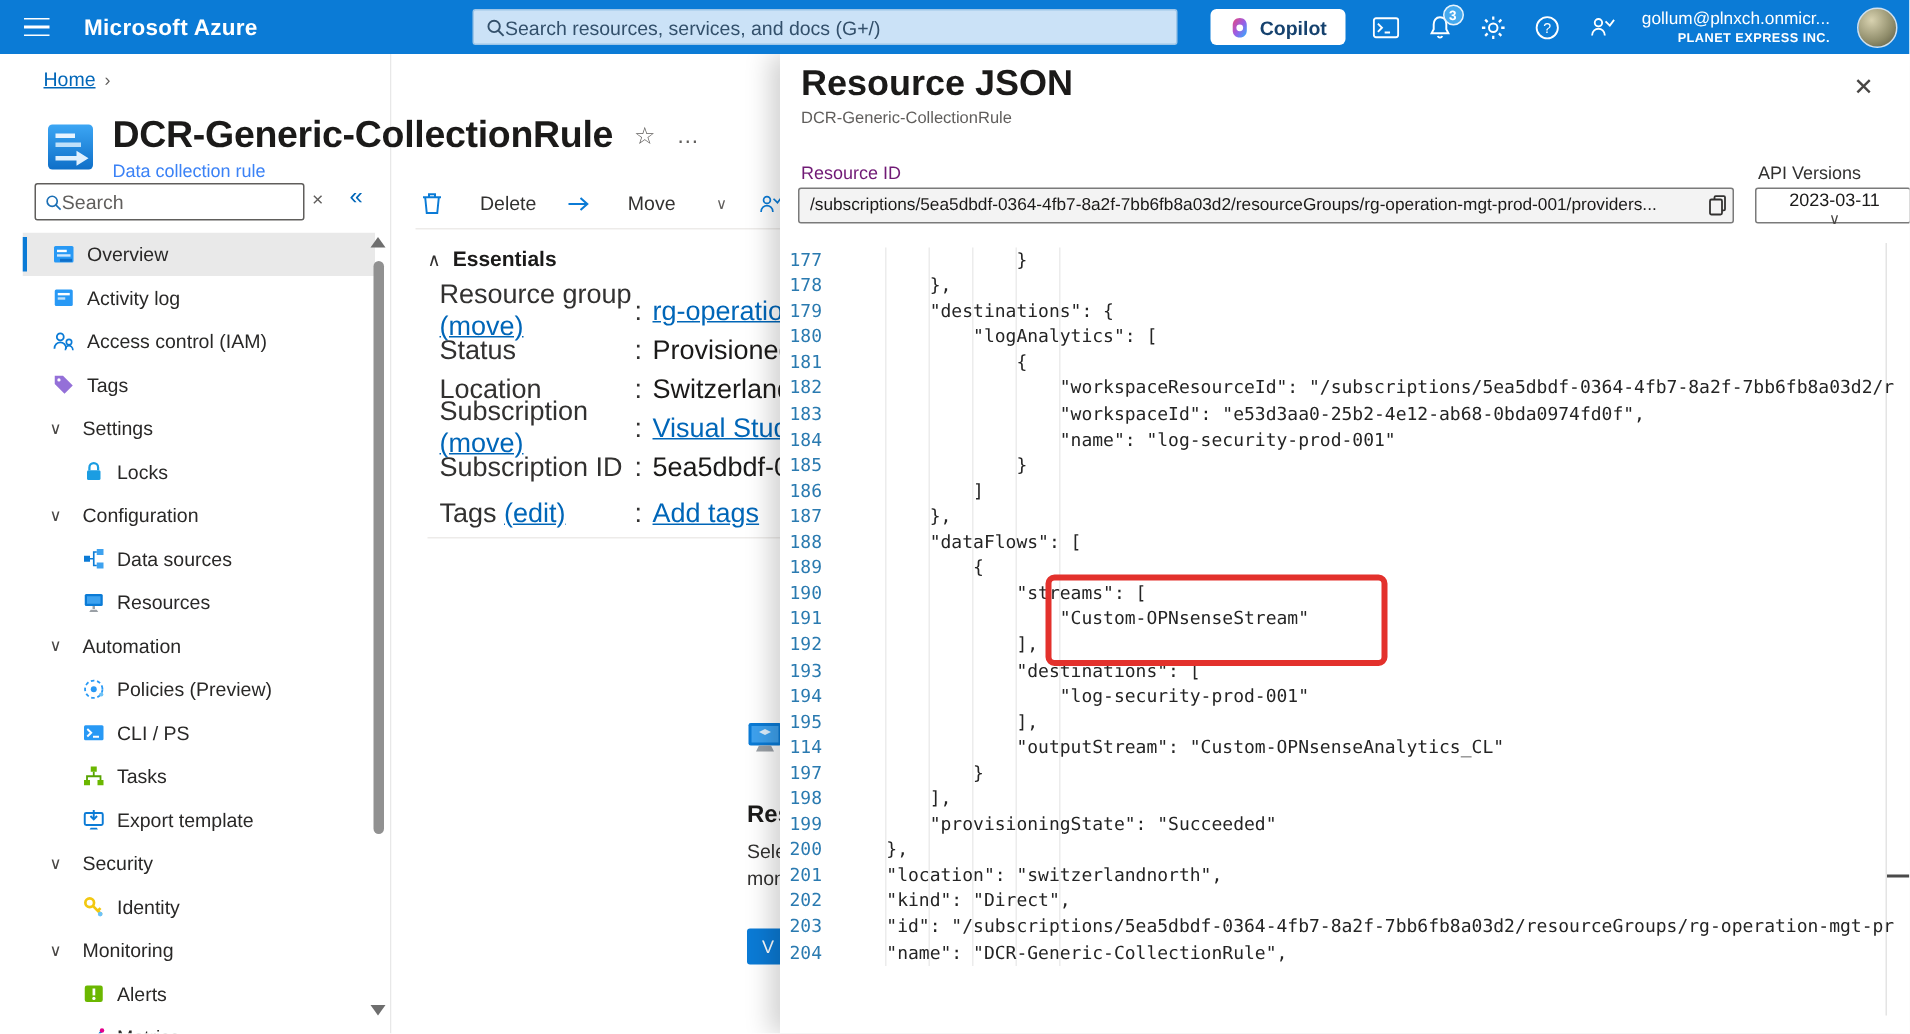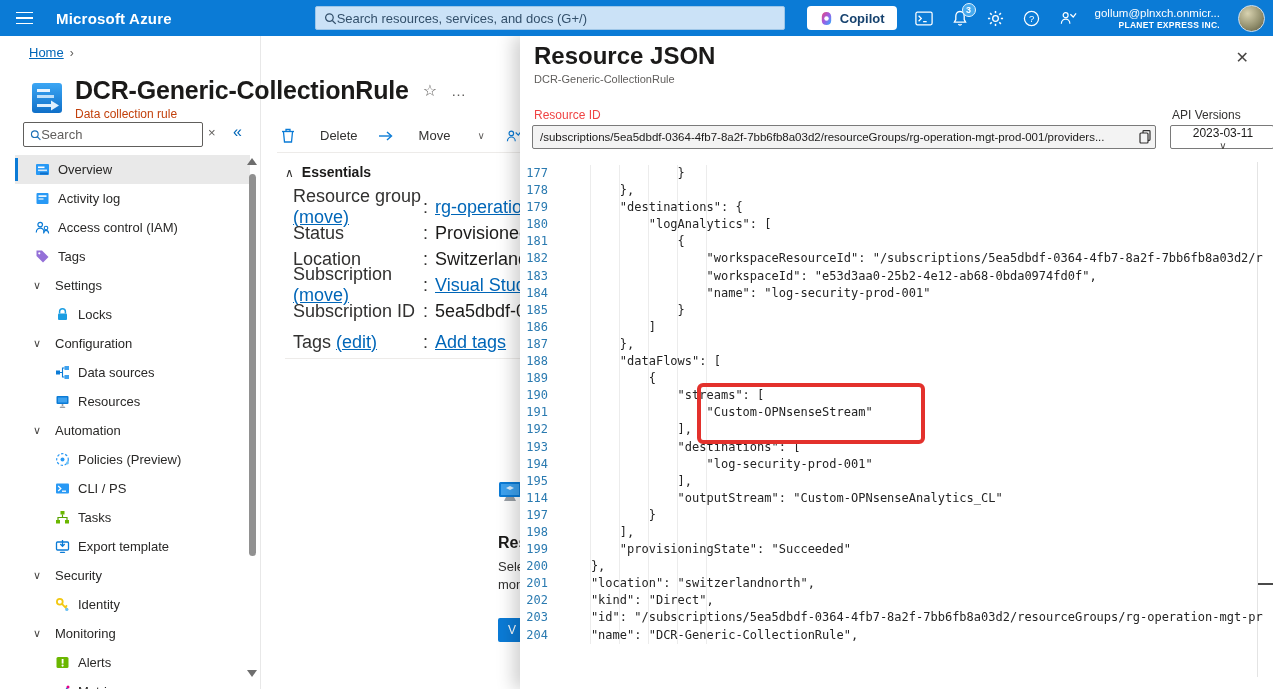--- a/index.html
+++ b/index.html
@@ -27,21 +27,21 @@
   
   #page { position:absolute; top:36px; left:0; right:0; bottom:0;margin-left:15px; }
   #breadcrumb { position:absolute; left:14px; top:9px; font-size:13px; z-index:2; }
   #breadcrumb .sep { color:#605e5c; margin-left:6px; font-size:12px; text-decoration:none; }
   #pagehead { position:absolute; left:14px; top:40px; display:flex; gap:10px; z-index:2; }
   .res-icon { width:36px; height:36px; margin-top:4px; }
   #page-title-row { display:flex; align-items:center; gap:14px; }
   #page-title { font-size:25px; font-weight:bold; color:#1b1a19; letter-spacing:-0.2px; }
   .title-star { color:#605e5c; font-size:16px; cursor:pointer; text-decoration:none; }
   .title-ellipsis { color:#605e5c; font-size:15px; cursor:pointer; letter-spacing:1px; }
-  #page-subtitle { font-size:12px; color:#c2410c; margin-top:2px; }
+  #page-subtitle { font-size:12px; color:#3b82f6; margin-top:2px; }
 
   
   #sidebar { position:absolute; left:0; top:0; width:246px; bottom:0; background:#fff; border-right:1px solid #e8e8e8; }
   .sb-searchrow { position:absolute; top:86px; left:0; right:0; height:26px; }
   .sb-search { position:absolute; left:8px; top:0; width:180px; height:25px; border:1px solid #605e5c; border-radius:2px; background:#fff; display:flex; align-items:center; padding:0 6px; gap:0; }
   .sb-search input { border:none; outline:none; font-size:13px; width:100%; color:#323130; font-family:"Liberation Sans",sans-serif; }
   .sb-search input::placeholder { color:#605e5c; opacity:1; }
   .sb-x { position:absolute; left:193px; top:3px; color:#605e5c; font-size:13px; cursor:pointer; }
   .sb-collapse { position:absolute; left:218px; top:1px; color:#0066b8; font-size:16px; cursor:pointer; text-decoration:none; }
   #nav { position:absolute; top:119px; left:0; right:10px; bottom:0; overflow:hidden; }
@@ -80,21 +80,21 @@
   #bg-card .card-ic { width:24px; height:24px; }
   #bg-card .card-h { font-size:16px; font-weight:bold; color:#1b1a19; margin-top:26px; }
   #bg-card .card-t { font-size:13px; color:#323130; margin-top:6px; line-height:18px; }
   #bg-card .card-btn { margin-top:24px; width:28px; height:24px; background:#0b7bd6; color:#fff; font-size:12px; display:flex; align-items:center; justify-content:center; border-radius:2px; cursor:pointer; }
 
   
   #panel { position:absolute; left:505px; top:0; right:0; bottom:0; background:#fff; z-index:40; box-shadow:-7px 0 16px rgba(0,0,0,.18); }
   #panel-close { position:absolute; right:24px; top:12px; font-size:16px; color:#484644; cursor:pointer; }
   #panel-title { position:absolute; left:14px; top:6px; font-size:24px; font-weight:bold; color:#1b1a19; }
   #panel-subtitle { position:absolute; left:14px; top:37px; font-size:11px; color:#605e5c; }
-  #rid-label { position:absolute; left:14px; top:72px; font-size:12px; color:#ef4444; }
+  #rid-label { position:absolute; left:14px; top:72px; font-size:12px; color:#701a75; }
   #rid-wrap { position:absolute; left:12px; top:89px; width:624px; height:24px; border:1px solid #7a7a7a; border-radius:2px; background:#f3f3f3; display:flex; align-items:center; }
   #rid-wrap input { flex:1; border:none; outline:none; background:transparent; font-size:11.5px; color:#1b1a19; padding:0 4px 0 7px; font-family:"Liberation Sans",sans-serif; }
   #rid-copy { width:20px; flex:none; cursor:pointer; display:flex; align-items:center; justify-content:center; }
   #api-label { position:absolute; left:652px; top:72px; font-size:12px; color:#323130; }
   #api-select { position:absolute; left:650px; top:89px; width:104px; height:24px; border:1px solid #7a7a7a; border-radius:2px; background:#fff; font-size:12px; color:#1b1a19; display:flex; align-items:center; justify-content:space-between; padding:0 8px 0 10px; cursor:pointer;flex-direction:column; }
   #api-select .caret { color:#484644; font-size:10px; }
 
   #code { position:absolute; left:0; top:126px; right:0; bottom:0; font-family:"DejaVu Sans Mono", monospace; font-size:12px; line-height:17.1px; padding-top:3px; overflow:hidden; }
   .code-line { display:flex; position:relative; z-index:1; }
   .code-line .ln { width:42px; flex:none; text-align:right; padding-right:14px; color:#2a7ab0; user-select:none; }

